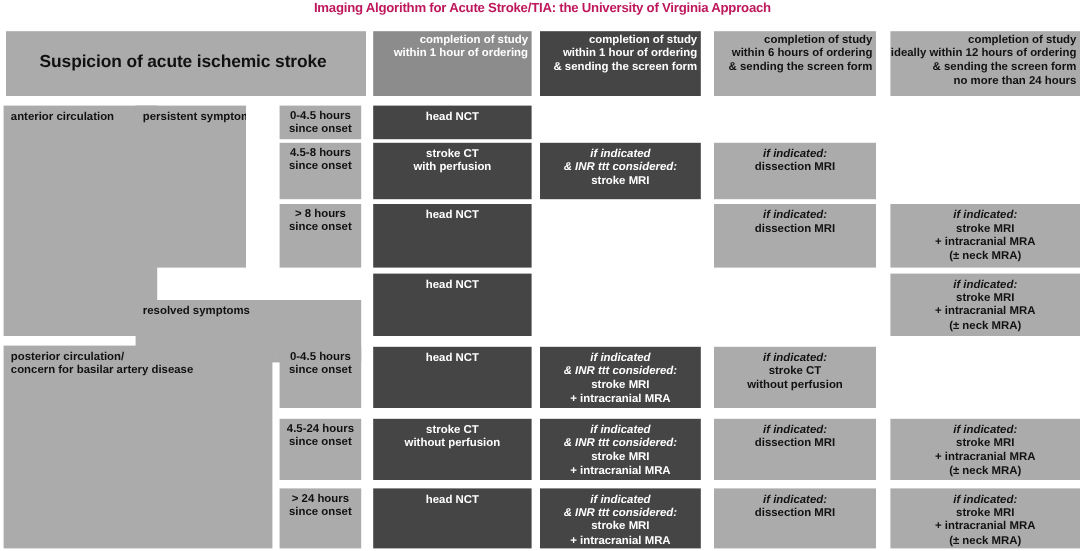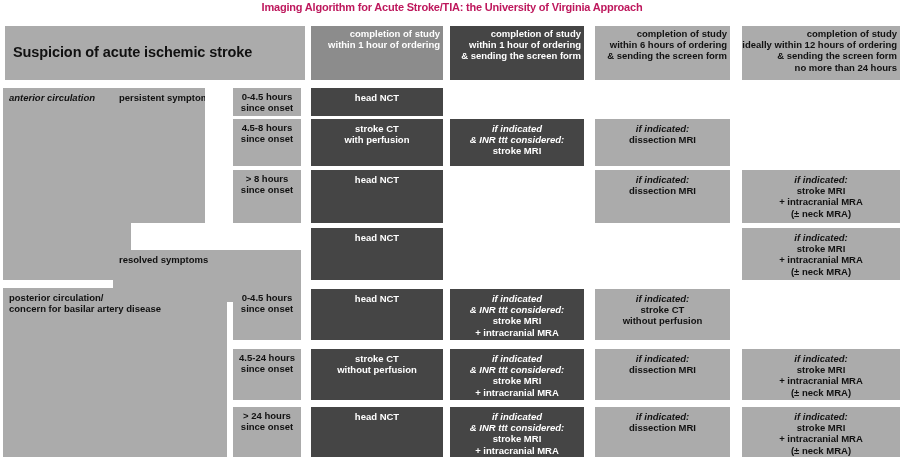--- a/index.html
+++ b/index.html
@@ -57,21 +57,21 @@
   .dark {
     background: #454545;
     color: #ffffff;
   }
 
   
   .hdr-main {
     justify-content: center;
     font-size: 14.5px;
     font-weight: bold;
-    padding-left: 8px;
+    padding-left: 28px;
     align-items: flex-start;
     letter-spacing: -0.1px;
   }
 
   
   .hdr-col {
     justify-content: flex-start;
     padding-top: 2px;
     font-size: 9.5px;
     font-weight: bold;
@@ -135,21 +135,21 @@
       <span class="ln">&amp; sending the screen form</span>
     </div>
 
   <div class="box light hdr-col" style="left:742px; top:26px; width:158px; height:54px;">
       <span class="ln">completion of study</span>
       <span class="ln">ideally within 12 hours of ordering</span>
       <span class="ln">&amp; sending the screen form</span>
       <span class="ln">no more than 24 hours</span>
     </div>
 
-  <div class="box light cat" style="left:3px; top:88px; width:128px; height:192px;font-style:italic;">
+  <div class="box light cat" style="left:3px; top:88px; width:128px; height:192px;">
       <span class="ln">anterior circulation</span>
     </div>
 
   <div class="box light cat" style="left:113px; top:88px; width:92px; height:135px;">
       <span class="ln">persistent symptoms</span>
     </div>
 
   <div class="box light cat" style="left:113px; top:228px; width:188px; height:52px;margin-top:22px;">
       <span class="ln">resolved symptoms</span>
     </div>

